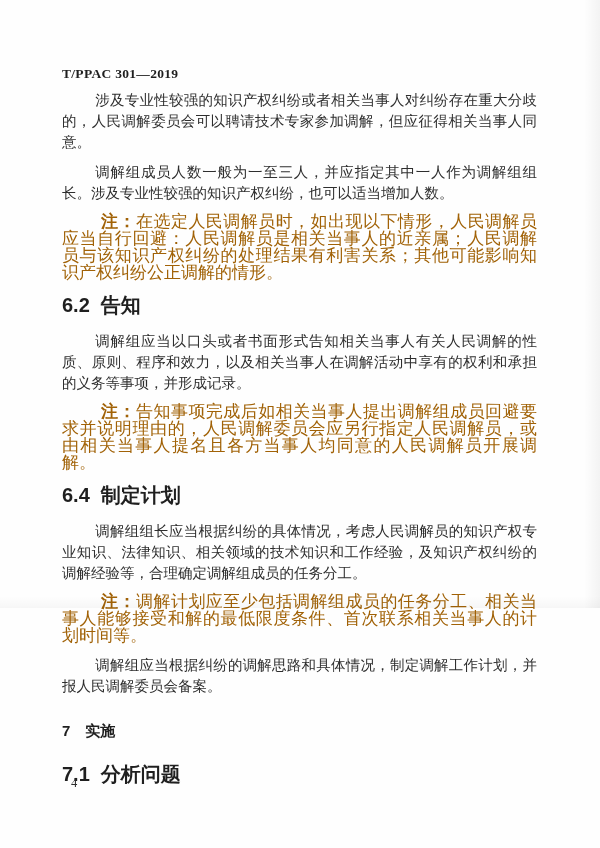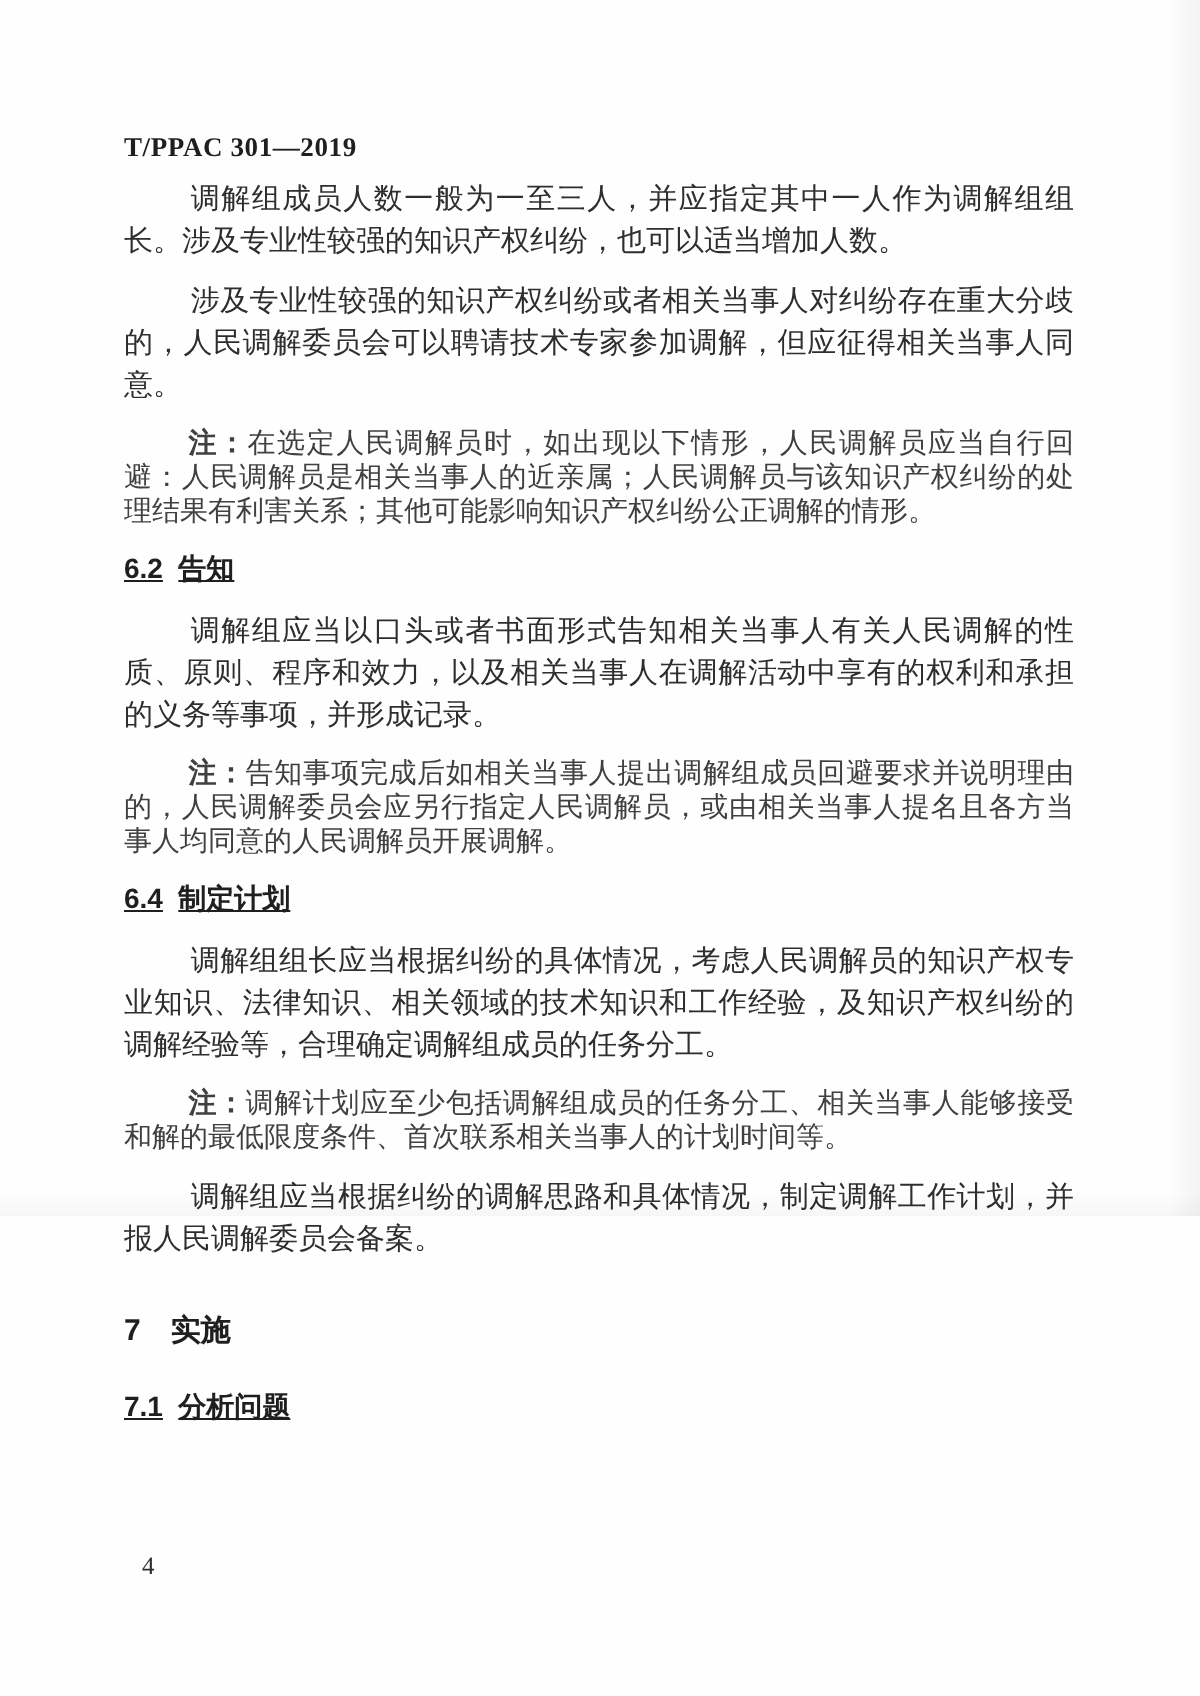--- a/index.html
+++ b/index.html
@@ -51,40 +51,39 @@
   .dash {
     font-size: 14.5px;
     line-height: 21px;
     text-align: justify;
     margin: 0 0 9px;
     color: #2e2e2e;
   }
   .para { text-indent: 2.3em; }
   .continuation { text-indent: 0; }
   .note {
-    font-size: 14px;
+    font-size: 17px;
     line-height: 17px;
     text-align: justify;
     text-indent: 2.3em;
     margin: 3px 0 11px;
-    color: #404040;
+    color: #a16207;
   }
   .note-label {
     font-weight: bold;
     font-family: "Liberation Sans", "DejaVu Sans", sans-serif;
   }
   .h1, .h2 {
     font-family: "Liberation Sans", "DejaVu Sans", sans-serif;
     font-weight: bold;
     color: #1f1f1f;
   }
   .h2 {
-    font-size: 14px;
+    font-size: 20px;
     margin: 11px 0 12px;
-    text-decoration: underline;
   }
   .h1 {
     font-size: 15px;
     margin: 25px 0 20px;
   }
   .h2 .h-num { margin-right: 0.55em; }
   .h1 .h-num { margin-right: 1.0em; }
   .doc-footer {
     position: absolute;
     left: 71px;
@@ -92,22 +91,22 @@
     font-size: 12.5px;
     color: #2e2e2e;
   }
 </style>
 </head>
 <body>
 
 <div class="page">
   <div class="doc-header">T/PPAC 301—2019</div>
   <div class="doc-body">
+      <p class="blk para">涉及专业性较强的知识产权纠纷或者相关当事人对纠纷存在重大分歧的，人民调解委员会可以聘请技术专家参加调解，但应征得相关当事人同意。</p>
       <p class="blk para">调解组成员人数一般为一至三人，并应指定其中一人作为调解组组长。涉及专业性较强的知识产权纠纷，也可以适当增加人数。</p>
-      <p class="blk para">涉及专业性较强的知识产权纠纷或者相关当事人对纠纷存在重大分歧的，人民调解委员会可以聘请技术专家参加调解，但应征得相关当事人同意。</p>
       <p class="blk note"><span class="note-label">注：</span>在选定人民调解员时，如出现以下情形，人民调解员应当自行回避：人民调解员是相关当事人的近亲属；人民调解员与该知识产权纠纷的处理结果有利害关系；其他可能影响知识产权纠纷公正调解的情形。</p>
       <div class="blk h2"><span class="h-num">6.2</span><span class="h-title">告知</span></div>
       <p class="blk para">调解组应当以口头或者书面形式告知相关当事人有关人民调解的性质、原则、程序和效力，以及相关当事人在调解活动中享有的权利和承担的义务等事项，并形成记录。</p>
       <p class="blk note"><span class="note-label">注：</span>告知事项完成后如相关当事人提出调解组成员回避要求并说明理由的，人民调解委员会应另行指定人民调解员，或由相关当事人提名且各方当事人均同意的人民调解员开展调解。</p>
       <div class="blk h2"><span class="h-num">6.4</span><span class="h-title">制定计划</span></div>
       <p class="blk para">调解组组长应当根据纠纷的具体情况，考虑人民调解员的知识产权专业知识、法律知识、相关领域的技术知识和工作经验，及知识产权纠纷的调解经验等，合理确定调解组成员的任务分工。</p>
       <p class="blk note"><span class="note-label">注：</span>调解计划应至少包括调解组成员的任务分工、相关当事人能够接受和解的最低限度条件、首次联系相关当事人的计划时间等。</p>
       <p class="blk para">调解组应当根据纠纷的调解思路和具体情况，制定调解工作计划，并报人民调解委员会备案。</p>
       <div class="blk h1"><span class="h-num">7</span><span class="h-title">实施</span></div>
       <div class="blk h2"><span class="h-num">7.1</span><span class="h-title">分析问题</span></div>

